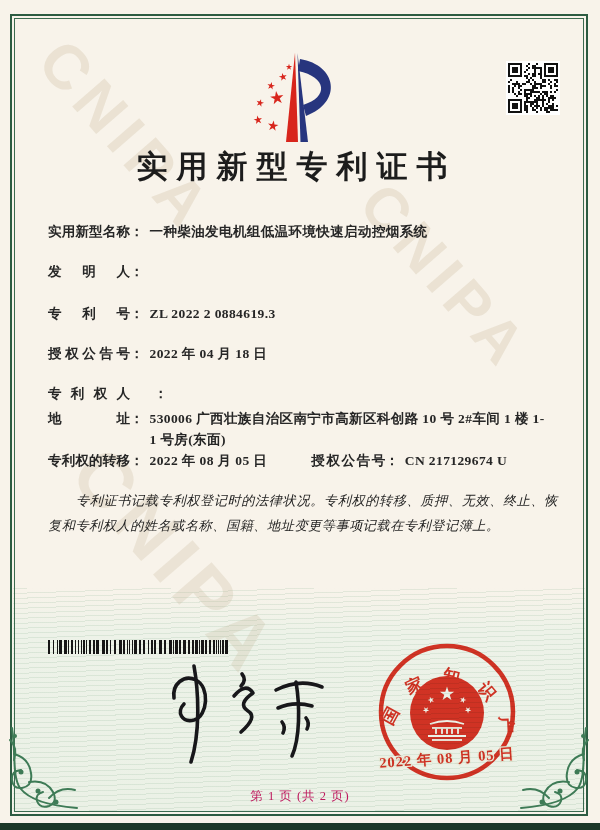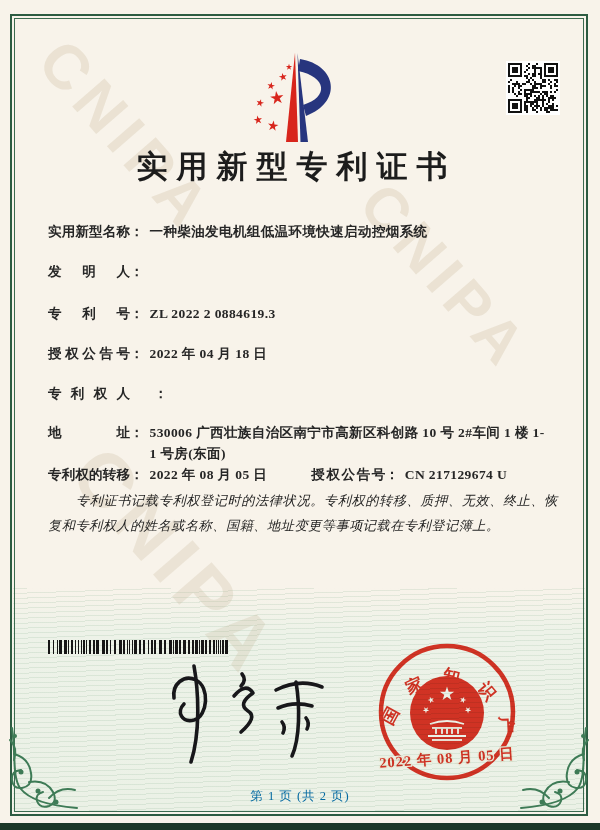--- a/index.html
+++ b/index.html
@@ -42,21 +42,21 @@
 
   
   .fields{position:absolute;left:48px;top:221px;width:514px;z-index:4;color:#262626;}
   .row{display:flex;align-items:flex-start;font-size:13.5px;font-weight:600;
        line-height:21px;margin-bottom:19px;}
   .row .flabel{display:inline-block;width:82px;text-align:justify;text-align-last:justify;
        flex:none;}
   .row .colon{flex:none;}
   .row .fvalue{margin-left:6px;letter-spacing:0.4px;}
   .row.r2{margin-bottom:21px;}
-  .row.r5{margin-bottom:18px;gap:24px;}
+  .row.r5{margin-bottom:4px;gap:24px;}
   .row.r6{margin-bottom:0;}
   .row.r6 .fvalue{max-width:402px;}
   .pair2{margin-left:44px;display:flex;align-items:center;}
   .pair2 .flabel2{display:inline-block;width:74px;text-align:justify;text-align-last:justify;}
 
   
   .bodytext{position:absolute;left:48px;top:488px;width:510px;z-index:4;color:#1f1f1f;
             font-size:13.2px;line-height:25px;text-align:justify;font-style:italic;
             letter-spacing:0.5px;}
   .bodytext p{margin:0;text-indent:28px;}
@@ -65,21 +65,21 @@
 
   .officer{position:absolute;left:57px;top:694px;z-index:4;color:#1e1e1e;
            font-family:"Liberation Sans","DejaVu Sans",sans-serif;font-weight:700;
            font-size:15px;letter-spacing:2px;}
   .officer .name{margin-top:12px;}
   .signature{position:absolute;left:158px;top:660px;z-index:4;}
 
   .seal{position:absolute;left:371px;top:639px;z-index:5;mix-blend-mode:multiply;opacity:0.95;}
 
   .footer{position:absolute;left:0;right:0;top:788px;z-index:4;text-align:center;
-          font-size:12.5px;color:#0369a1;letter-spacing:1px;}
+          font-size:12.5px;color:#be185d;letter-spacing:1px;}
 </style>
 </head>
 <body>
 
 <div class="page">
 
   <div class="guilloche"></div>
 
   <div class="wm wm1">CNIPA</div>
   <div class="wm wm2">CNIPA</div>

